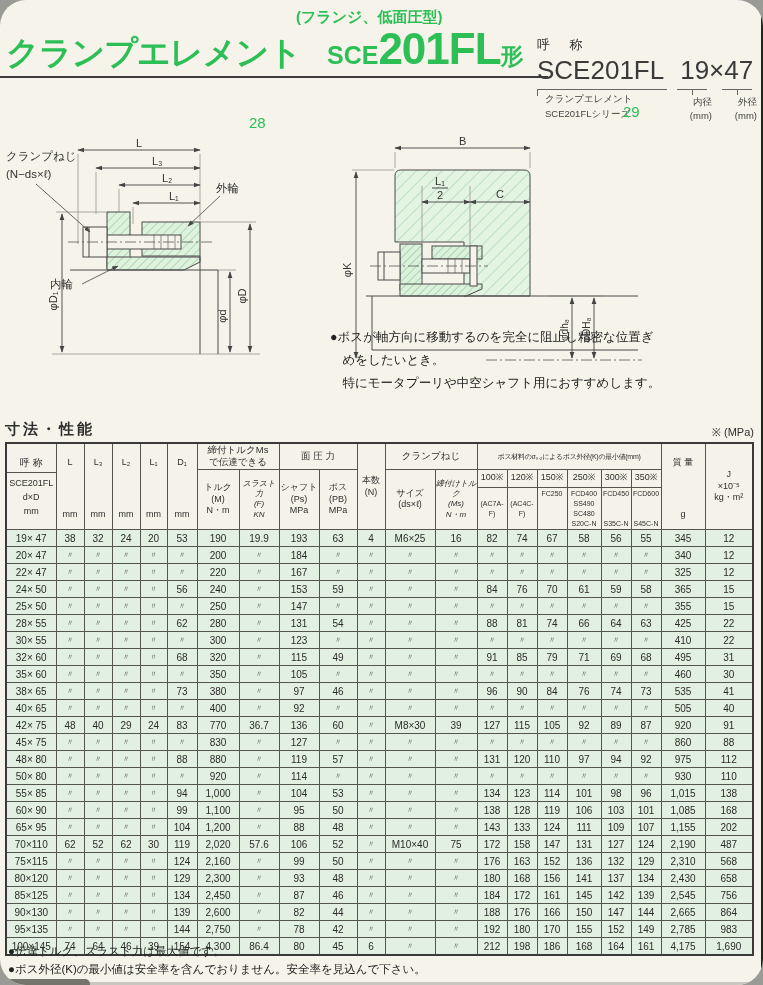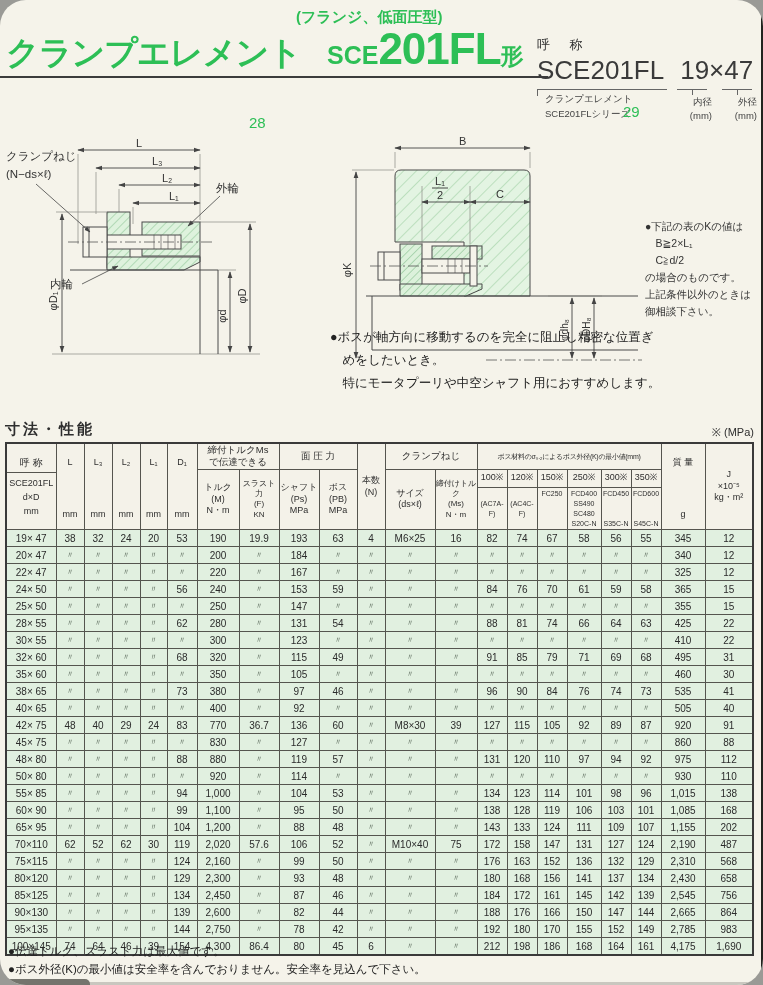--- a/index.html
+++ b/index.html
@@ -46,21 +46,21 @@
   .t-note{font-size:11px;padding-right:4px;}
   table{border-collapse:collapse;table-layout:fixed;width:749px;border:2px solid #3a3a3a;}
   th,td{border:1px solid #55554f;text-align:center;padding:0;overflow:hidden;}
   thead th{font-weight:normal;font-size:9px;line-height:1.3;background:#f4f2e9;vertical-align:middle;}
   .pre{white-space:pre-line;}
   .grp{white-space:pre-line;font-size:9.5px;height:24px;}
   .kgrp{font-size:7px;letter-spacing:-0.3px;}
   .khead{font-size:9px;height:17px;}
   .mat{font-size:7px;line-height:1.45;vertical-align:top;white-space:pre-line;height:32px;padding-top:1px;}
   .mat.mid{vertical-align:middle;}
-  .tight{font-size:8px;}
+  .tight{font-size:8px;font-style:italic;}
   .namecol .name-top{border-bottom:1px solid #55554f;padding:3px 0;font-size:10px;}
   .namecol .name-sub{padding:4px 0 2px;white-space:pre-line;font-size:9px;line-height:1.55;}
   .dimflex{display:flex;flex-direction:column;justify-content:space-between;height:64px;padding:8px 0 4px;}
   tbody td{height:16px;background:var(--tint,#e1f0e0);font-size:10px;color:#2b2b2b;}
   td.ditto{font-size:9px;color:#5d6b5d;}
   td.namecell{font-size:10px;}
 
   .foot{position:absolute;left:8px;top:943px;font-size:11.5px;line-height:1.55;white-space:pre-line;color:#222;}
 
   
@@ -230,26 +230,20 @@
       <text x="123" y="9">B</text>
       <text x="104" y="49" text-anchor="middle">L₁</text>
       <text x="104" y="63" text-anchor="middle">2</text>
       <text x="160" y="62">C</text>
       <text x="15" y="134" text-anchor="middle" transform="rotate(-90 15,134)">φK</text>
       <text x="232" y="194" text-anchor="middle" font-size="10" transform="rotate(-90 232,194)">φdh₈</text>
       <text x="254" y="194" text-anchor="middle" font-size="10" transform="rotate(-90 254,194)">φDH₈</text>
     </g>
   </svg>
 
-  <div class="knote">●下記の表のKの値は
-　B≧2×L₁
-　C≧d/2
-の場合のものです。
-上記条件以外のときは
-御相談下さい。</div>
   <div class="desc">●ボスが軸方向に移動するのを完全に阻止し精密な位置ぎ
 　めをしたいとき。
 　特にモータプーリや中空シャフト用におすすめします。</div>
 
   <div class="tablewrap">
     <div class="thead-line">
       <span class="t-title">寸法・性能</span>
       <span class="t-note">※ (MPa)</span>
     </div>
     <table>

